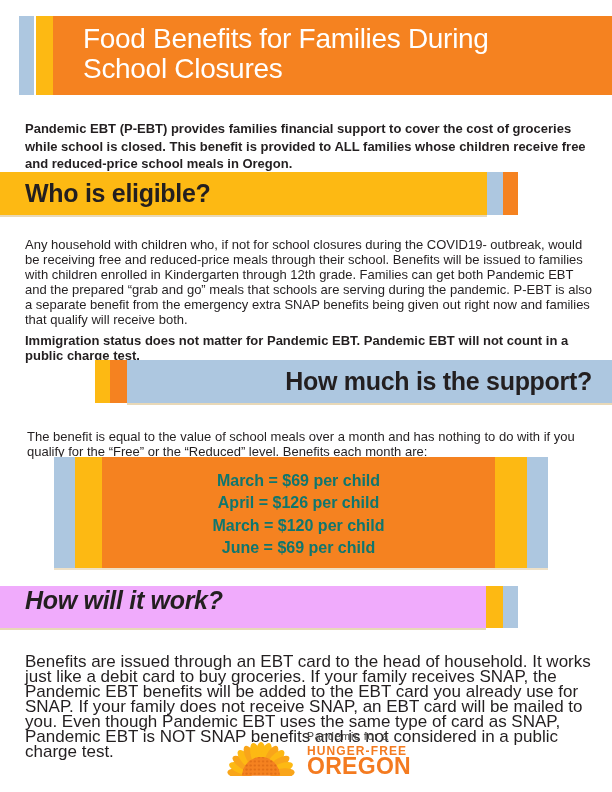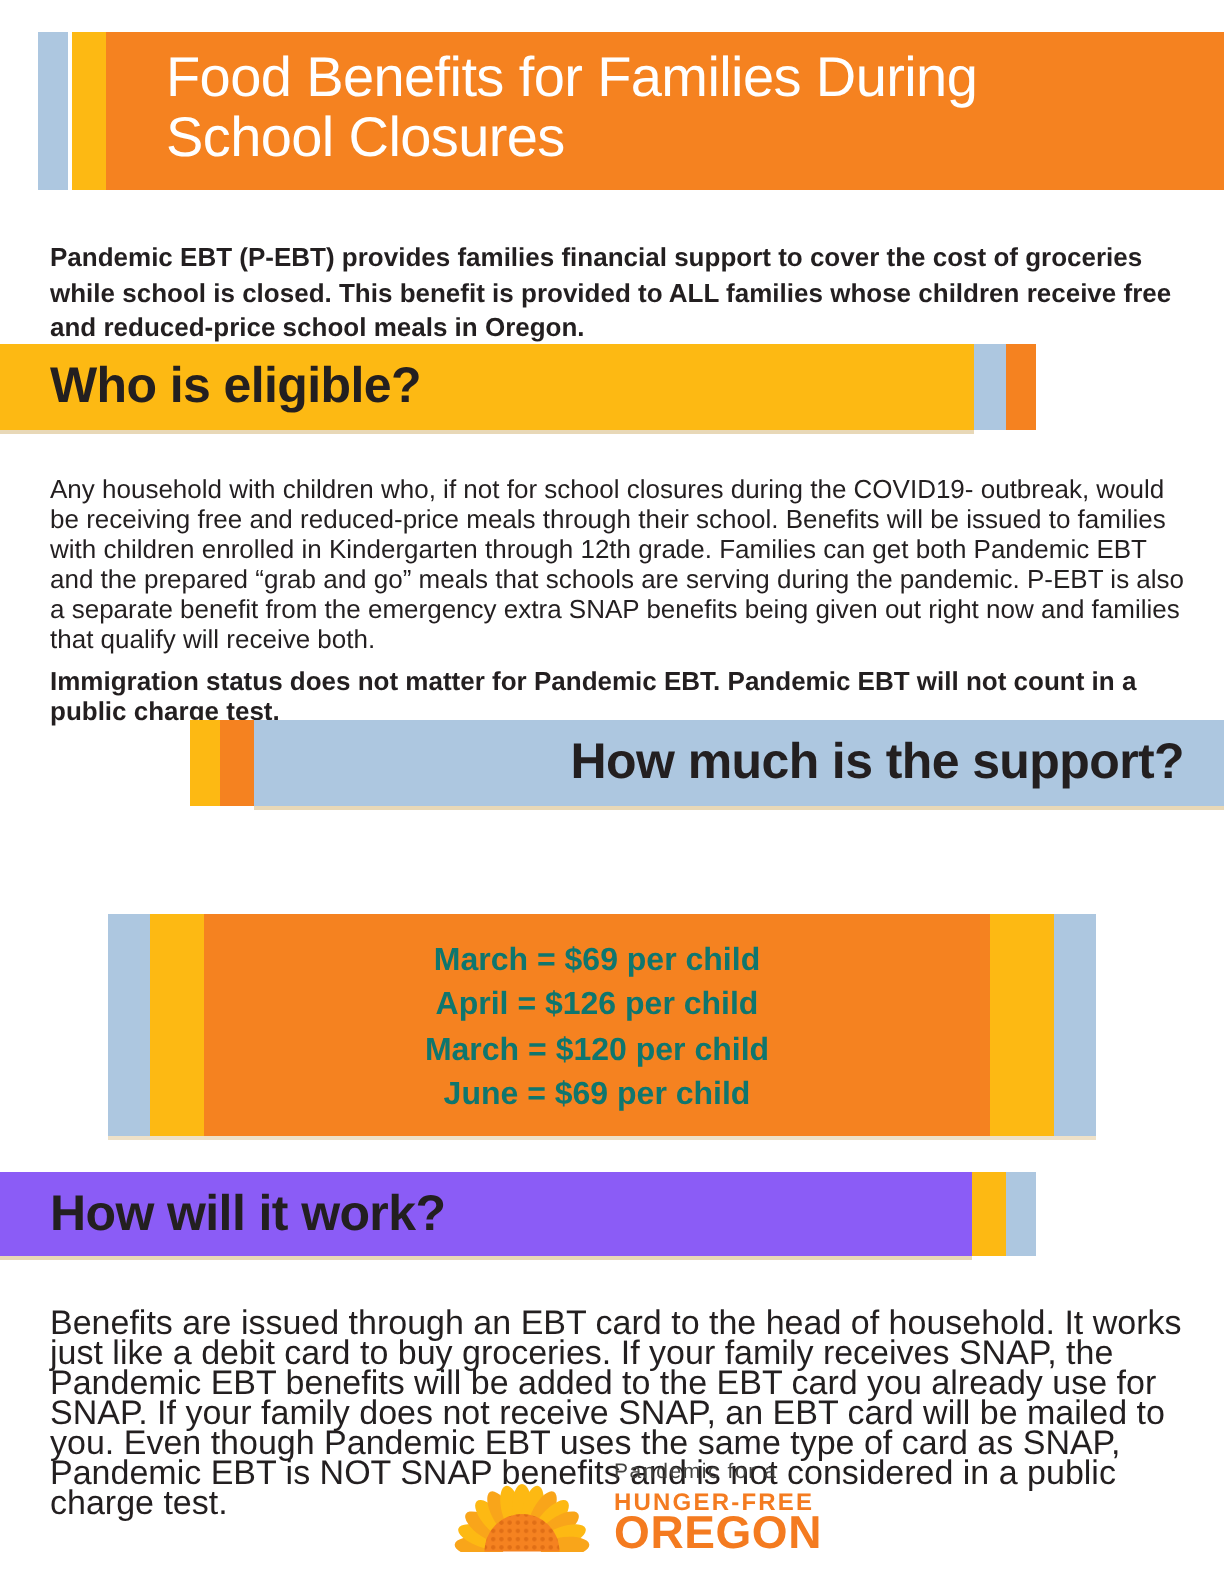--- a/index.html
+++ b/index.html
@@ -51,22 +51,22 @@
   .benefit-box { left:54px; top:457px; width:494px; height:111px;
                  box-shadow:0 2px 0 rgba(205,168,96,0.35); }
   .bb-blue-l   { position:absolute; left:0;   top:0; width:21px;  height:111px; background:#ADC7E0; }
   .bb-yel-l    { position:absolute; left:21px; top:0; width:27px; height:111px; background:#FDB913; }
   .bb-orange   { position:absolute; left:48px; top:0; width:393px; height:111px; background:#F58220; }
   .bb-yel-r    { position:absolute; left:441px; top:0; width:32px; height:111px; background:#FDB913; }
   .bb-blue-r   { position:absolute; left:473px; top:0; width:21px; height:111px; background:#ADC7E0; }
   .bb-amounts  { position:absolute; left:48px; top:13px; width:393px; text-align:center; }
   .bb-amounts div { color:#0f766e; font-size:16px; line-height:22.3px; font-weight:bold; }
 
-  .hw-banner     { left:0; top:586px; width:486px; height:42px; background:#8b5cf6;
-                   display:flex; align-items:center; }
+  .hw-banner     { left:0; top:586px; width:486px; height:42px; background:#f0abfc;
+                   display:flex; align-items:flex-start;font-style:italic; }
   .hw-banner .banner-heading { padding-left:25px; }
   .hw-acc-yellow { left:486px; top:586px; width:17px; height:42px; background:#FDB913; }
   .hw-acc-blue   { left:503px; top:586px; width:15px; height:42px; background:#ADC7E0; }
 
   .how-body { left:25px; top:637px; width:568px; font-size:17px; line-height:15px; }
 
   
   .logo-flower { left:227px; top:729px; width:68px; height:47px; }
   .logo-text   { left:307px; top:730px; width:120px; }
   .logo-partners { position:absolute; left:0; top:0;  font-size:10.5px; letter-spacing:0.8px; color:#434340; }
@@ -96,20 +96,21 @@
 
   <p class="abs elig-body">Any household with children who, if not for school closures during the COVID19- outbreak, would be receiving free and reduced-price meals through their school. Benefits will be issued to families with children enrolled in Kindergarten through 12th grade. Families can get both Pandemic EBT and the prepared “grab and go” meals that schools are serving during the pandemic. P-EBT is also a separate benefit from the emergency extra SNAP benefits being given out right now and families that qualify will receive both.</p>
   <p class="abs elig-note">Immigration status does not matter for Pandemic EBT. Pandemic EBT will not count in a public charge test.</p>
 
   <div class="abs hm-acc-yellow"></div>
   <div class="abs hm-acc-orange"></div>
   <div class="abs hm-banner banner">
     <div class="banner-heading">How much is the support?</div>
   </div>
 
+  <p class="abs benefit-body">The benefit is equal to the value of school meals over a month and has nothing to do with if you qualify for the “Free” or the “Reduced” level. Benefits each month are:</p>
 
   <div class="abs benefit-box">
     <div class="bb-blue-l"></div>
     <div class="bb-yel-l"></div>
     <div class="bb-orange"></div>
     <div class="bb-yel-r"></div>
     <div class="bb-blue-r"></div>
     <div class="bb-amounts">
       <div>March = $69 per child</div>
       <div>April = $126 per child</div>

